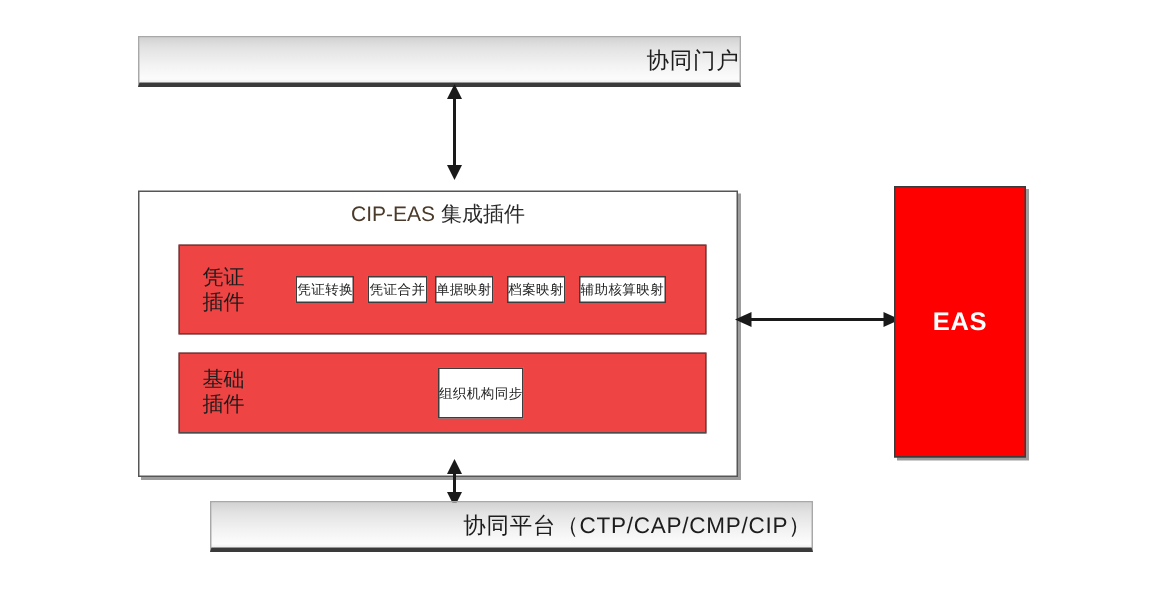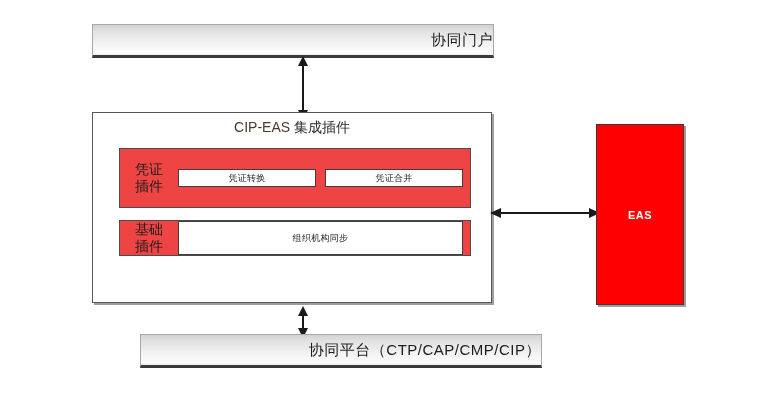--- a/index.html
+++ b/index.html
@@ -39,21 +39,21 @@
     color: #1d1d1d;
     letter-spacing: .5px;
     white-space: nowrap;
   }
   #portal-box  { left: 92px;  top: 24px;  width: 402px; height: 34px; }
   #platform-box{ left: 92px;  top: 334px; width: 402px; height: 34px; margin-left: 48px; }
 
   
   #main-box {
     position: absolute;
-    left: 92px; top: 112px;
+    left: 92px; top: 127px;
     width: 400px; height: 191px;
     box-sizing: border-box;
     background: #ffffff;
     border: 1px solid #565656;
     box-shadow: 2px 2px 0 0 #9d9d9d;
     padding-left: 37px;
   }
   #main-title {
     position: absolute;
     left: 0; top: 6px;
@@ -67,35 +67,35 @@
   
   .group-panel {
     position: absolute;
     box-sizing: border-box;
     border: 1px solid #4c4c4c;
     background: #ef4444;
     display: flex;
     align-items: center;
   }
   #voucher-panel { left: 26px; top: 35px;  width: 352px; height: 60px; }
-  #base-panel    { left: 26px; top: 107px; width: 352px; height: 36px; font-family: Liberation Serif, serif; }
+  #base-panel    { left: 26px; top: 107px; width: 352px; height: 54px; font-family: Liberation Serif, serif; }
 
   .group-label {
     width: 58px;
     flex: 0 0 58px;
     text-align: center;
     font-size: 14px;
     line-height: 17px;
     color: #1c1c1c;
   }
 
   .cell-area {
     flex: 1 1 auto;
     display: flex;
-    flex-direction: column;
+    flex-direction: row;
     justify-content: center;
     gap: 5px;
     padding: 4px 7px 4px 0;
     box-sizing: border-box;
   }
   .cell-row {
     display: flex;
     gap: 9px;
   }
   .cell {
@@ -123,21 +123,21 @@
     box-sizing: border-box;
     background: #fe0000;
     border: 1px solid #3a3a3a;
     box-shadow: 2px 2px 0 0 #9d9d9d;
     display: flex;
     align-items: center;
     justify-content: center;
   }
   #eas-label {
     color: #ffffff;
-    font-size: 11px;
+    font-size: 17px;
     font-weight: bold;
     letter-spacing: .5px;
   }
 
   
   .arrow-svg { position: absolute; overflow: visible; }
   #arrow-top     { left: 292px; top: 56px;  width: 22px; height: 64px; }
   #arrow-bottom  { left: 292px; top: 306px; width: 22px; height: 32px; }
   #arrow-right   { left: 490px; top: 202px; width: 110px; height: 22px; }
 </style>
@@ -165,20 +165,25 @@
     <div class="group-panel" id="voucher-panel">
       <div class="group-label">
         <div>凭证</div>
         <div>插件</div>
       </div>
       <div class="cell-area">
         <div class="cell-row">
           <div class="cell">凭证转换</div>
           <div class="cell">凭证合并</div>
         </div>
+        <div class="cell-row">
+          <div class="cell">单据映射</div>
+          <div class="cell">档案映射</div>
+          <div class="cell">辅助核算映射</div>
+        </div>
       </div>
     </div>
 
     <div class="group-panel" id="base-panel">
       <div class="group-label">
         <div>基础</div>
         <div>插件</div>
       </div>
       <div class="cell-area">
         <div class="cell-row">

